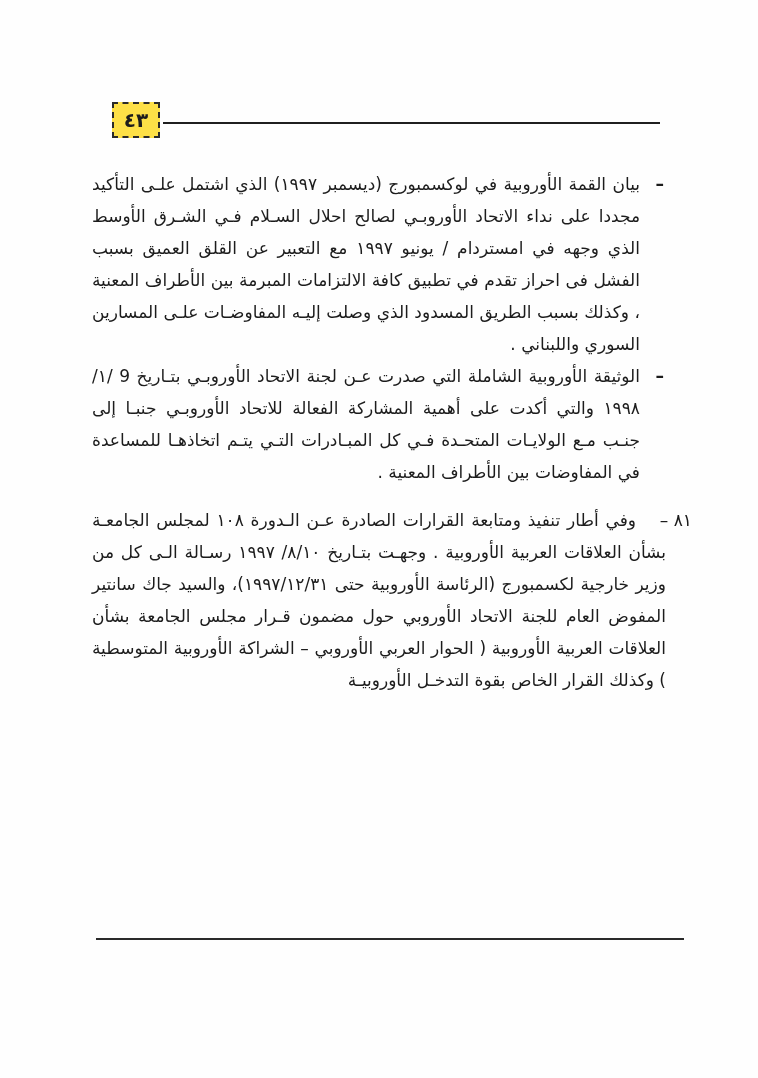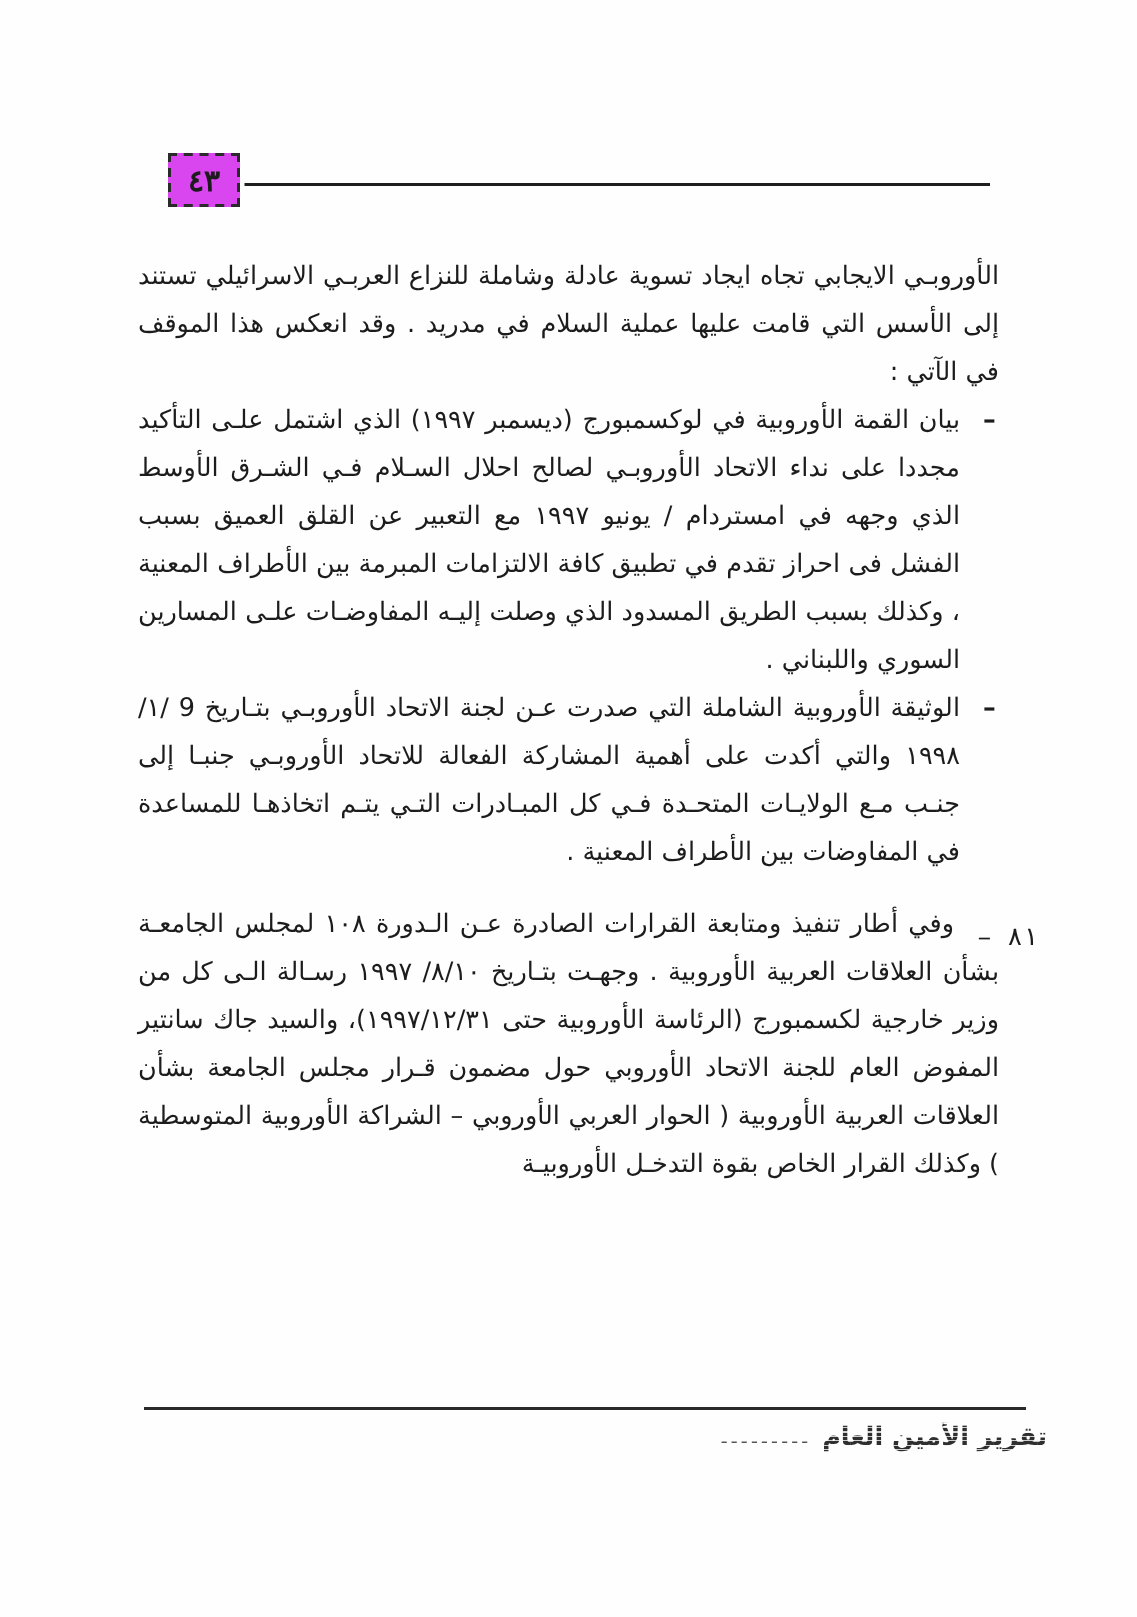--- a/index.html
+++ b/index.html
@@ -24,22 +24,21 @@
     top: 102px;
     width: 48px;
     height: 36px;
     border: 2px dashed #2a2a2a;
     box-sizing: border-box;
     display: flex;
     align-items: center;
     justify-content: center;
     font-size: 20px;
     font-weight: bold;
-    background: #d946ef;
-    font-family: Liberation Serif, serif;
+    background: #fde047;
   }
   .header-rule {
     position: absolute;
     left: 163px;
     top: 122px;
     width: 497px;
     height: 2px;
     background: #1f1f1f;
   }
   
@@ -70,24 +69,23 @@
     font-weight: bold;
   }
   .numbered-item {
     position: relative;
     margin-top: 16px;
     text-indent: 30px;
   }
   .numbered-item .nmarker {
     position: absolute;
     right: -26px;
-    top: 11px;
+    top: 0;
     text-indent: 0;
     white-space: nowrap;
-    font-family: Liberation Mono, monospace;
   }
   
   .footer-rule {
     position: absolute;
     left: 96px;
     top: 938px;
     width: 588px;
     height: 1.5px;
     background: #2a2a2a;
   }
@@ -127,38 +125,33 @@
 
 <div class="page">
 
   <div class="pagenum-box">
     <span>٤٣</span>
   </div>
   <div class="header-rule"></div>
 
   <div class="body-text">
 
-    <p class="para">الأوروبـي الايجابي تجاه ايجاد تسوية عادلة وشاملة  للنزاع العربـي الاسرائيلي تستند إلى الأسس التي قامت عليها عملية السلام في مدريد .  وقد انعكس هذا الموقف في الآتي :</p>
 
     <div class="bullet-item">
       <span class="marker">–</span>
       <span>بيان القمة الأوروبية في لوكسمبورج   (ديسمبر ١٩٩٧) الذي اشتمل علـى التأكيد مجددا على نداء الاتحاد الأوروبـي لصالح احلال السـلام فـي الشـرق الأوسط الذي وجهه في امستردام / يونيو ١٩٩٧ مع التعبير  عن القلق العميق بسبب الفشل فى احراز تقدم في تطبيق كافة الالتزامات المبرمة بين الأطراف المعنية ، وكذلك بسبب الطريق المسدود الذي وصلت إليـه المفاوضـات علـى المسارين السوري واللبناني .</span>
     </div>
 
     <div class="bullet-item">
       <span class="marker">–</span>
       <span>الوثيقة الأوروبية الشاملة التي صدرت عـن لجنة الاتحاد الأوروبـي بتـاريخ 9 /١/ ١٩٩٨ والتي أكدت على أهمية المشاركة الفعالة للاتحاد الأوروبـي جنبـا إلى جنـب مـع الولايـات المتحـدة فـي كل المبـادرات التـي يتـم اتخاذهـا للمساعدة في المفاوضات بين الأطراف المعنية .</span>
     </div>
 
     <div class="numbered-item">
       <span class="nmarker">٨١ –</span>
       <span>وفي أطار تنفيذ ومتابعة القرارات الصادرة  عـن الـدورة ١٠٨ لمجلس الجامعـة بشأن العلاقات العربية الأوروبية . وجهـت بتـاريخ ٨/١٠/ ١٩٩٧ رسـالة الـى كل من وزير خارجية لكسمبورج (الرئاسة الأوروبية حتى ١٩٩٧/١٢/٣١)، والسيد جاك سانتير المفوض العام للجنة الاتحاد الأوروبي حول مضمون قـرار مجلس الجامعة بشأن العلاقات العربية الأوروبية ( الحوار العربي الأوروبي – الشراكة الأوروبية المتوسطية ) وكذلك القرار الخاص  بقوة التدخـل الأوروبيـة</span>
     </div>
 
   </div>
 
   <div class="footer-rule"></div>
-  <div class="footer-row">
-    <span class="footer-dashes">ـ ـ ـ ـ ـ ـ ـ ـ ـ</span>
-    <span class="footer-text">تقرير الأمين العام</span>
-  </div>
 
 </div>
 
 </body></html>

